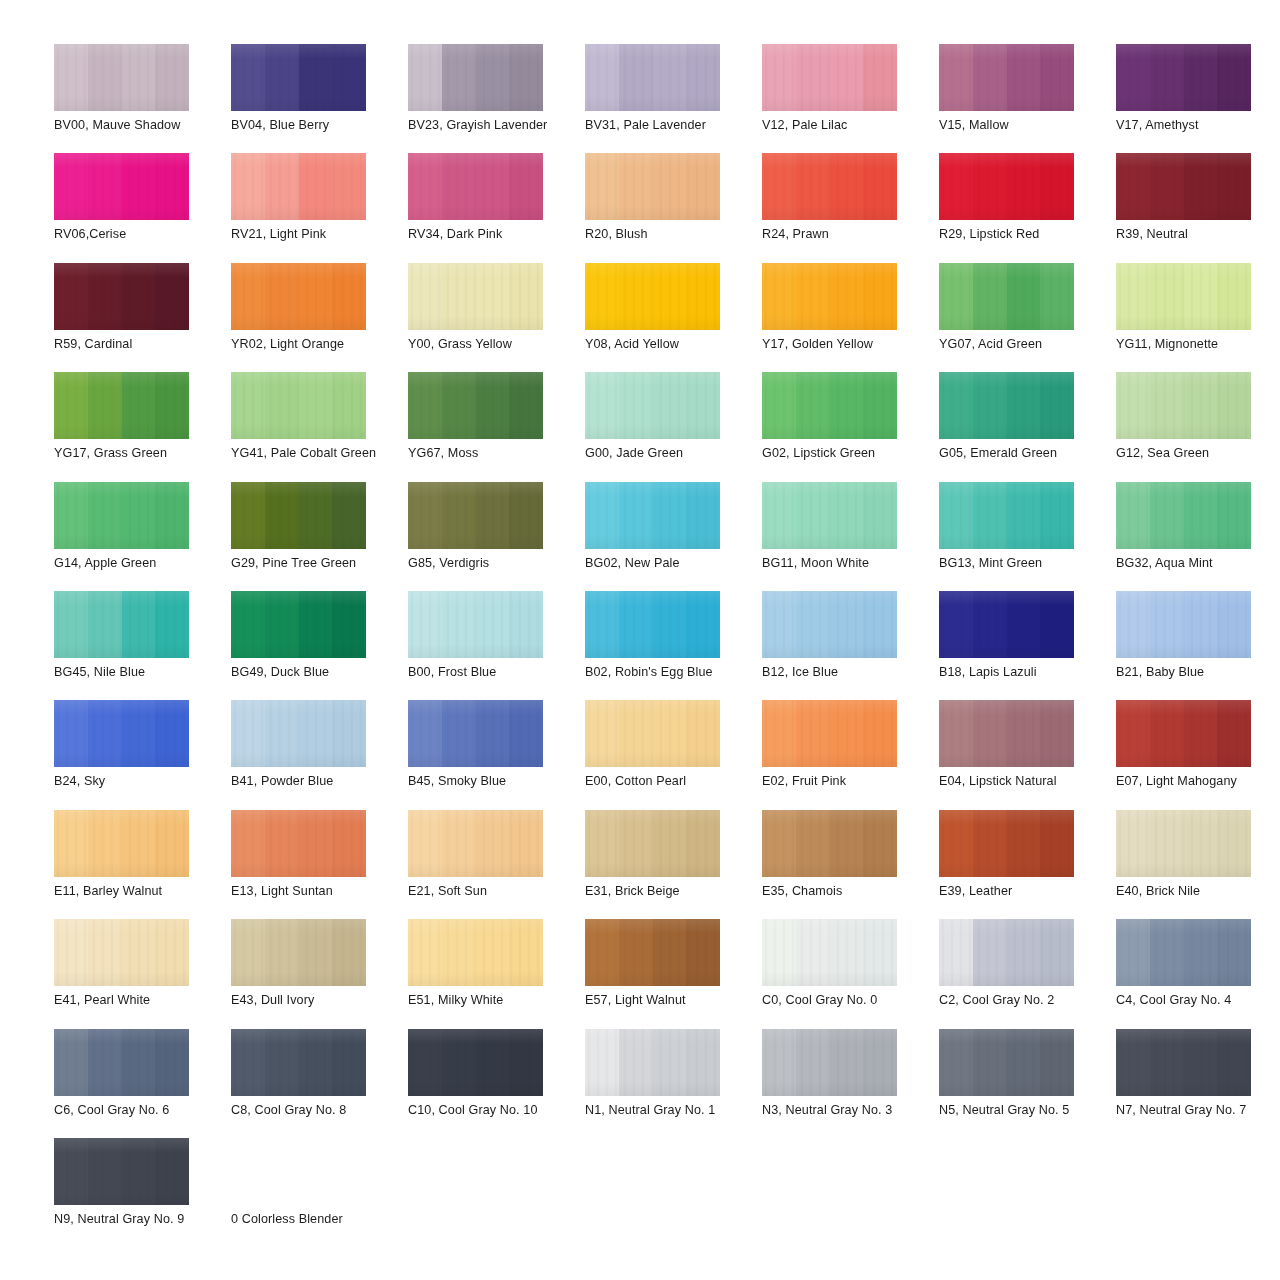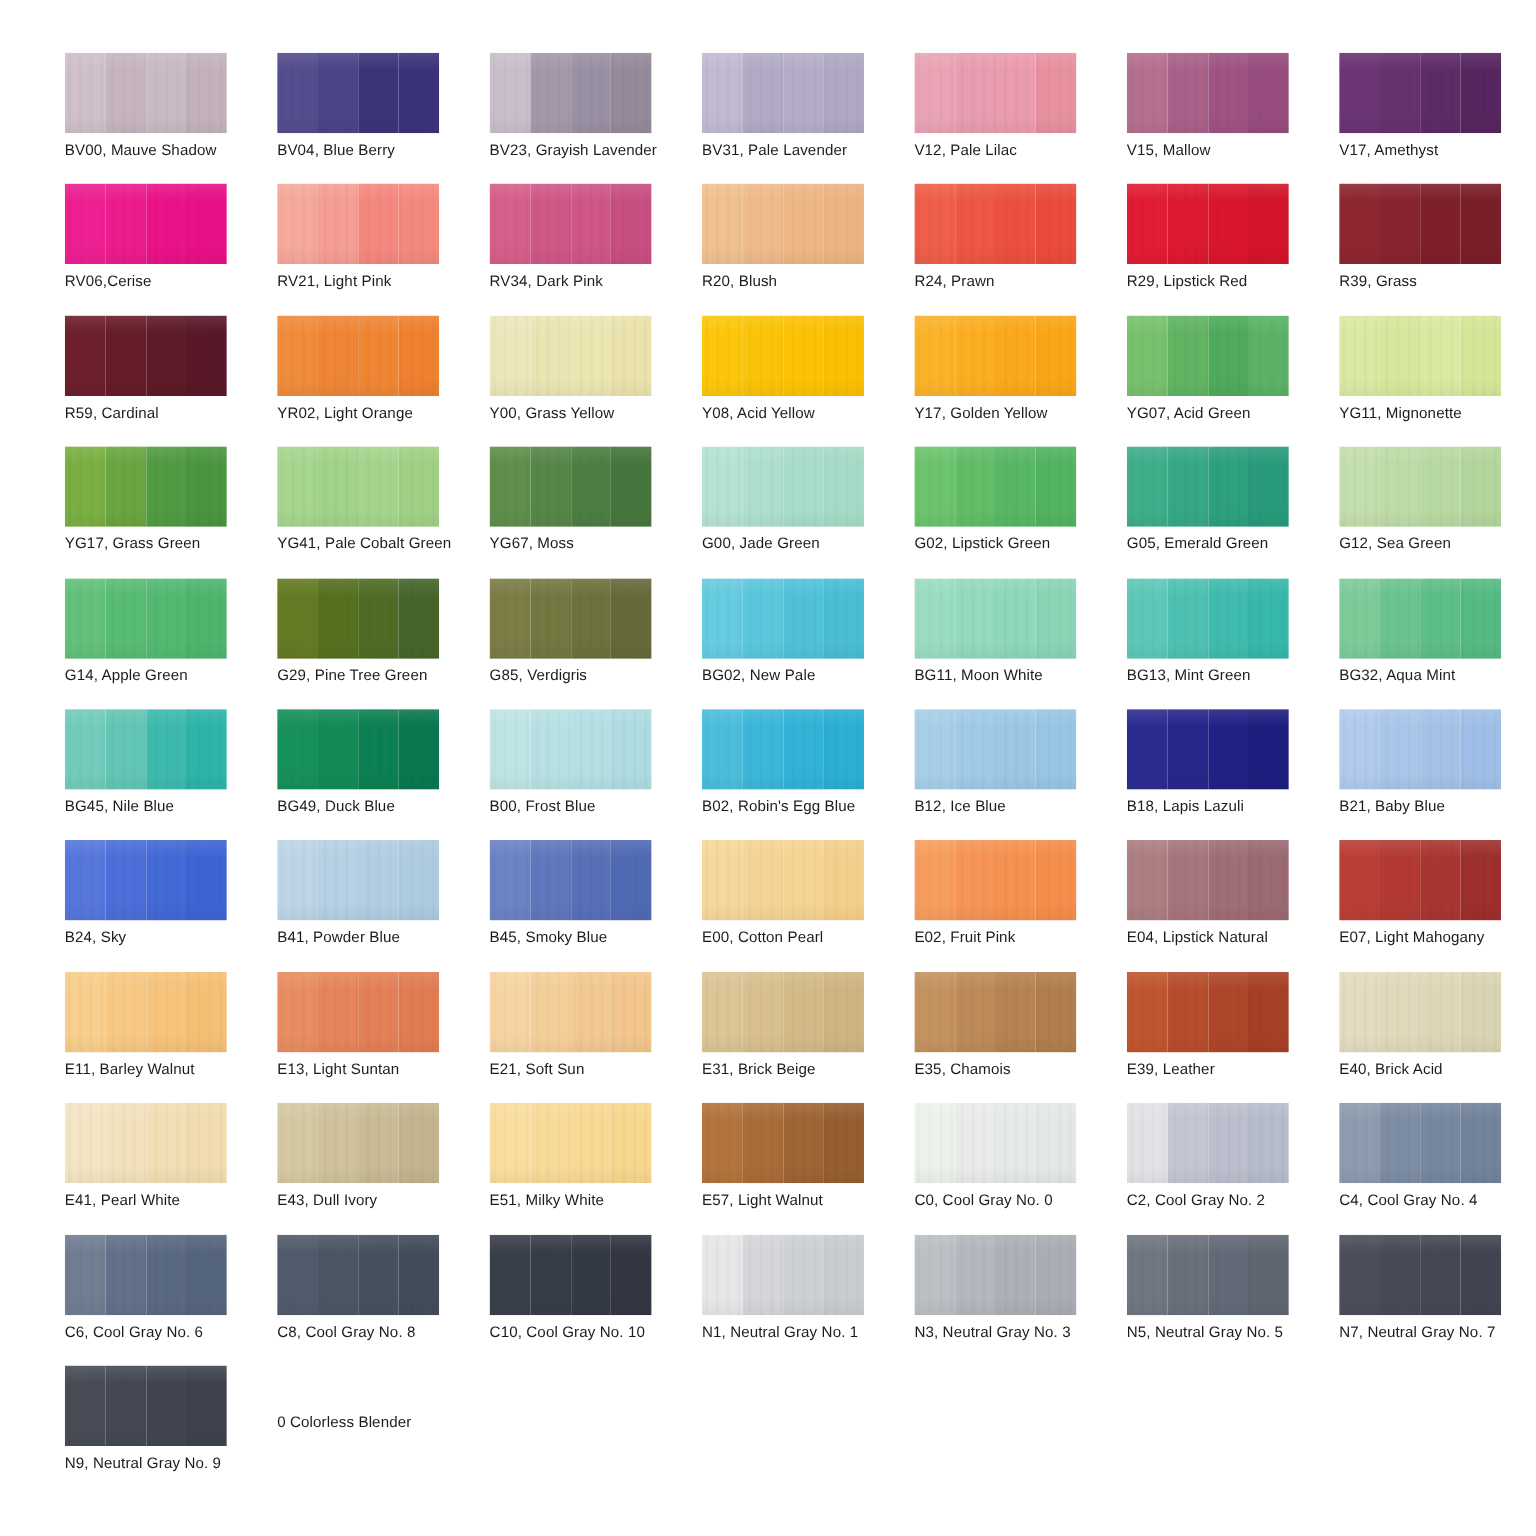--- a/index.html
+++ b/index.html
@@ -76,21 +76,21 @@
   .swatch-label {
     margin-top: 7px;
     font-size: 12.6px;
     line-height: 14.6px;
     color: #1c1c1c;
     letter-spacing: 0.1px;
     font-family: "Liberation Sans", sans-serif;
     max-width: 162px;
   }
   .noswatch-label {
-    margin-top: 40px;
+    margin-top: 74px;
     font-size: 12.6px;
     line-height: 14.6px;
     color: #1c1c1c;
     letter-spacing: 0.1px;
   }
 </style>
 </head>
 <body>
 
 <div id="chart-sheet">
@@ -240,21 +240,21 @@
       </div>
       <div class="swatch-cell">
         <div class="swatch-chip">
           <div class="band" style="left: 0%; width: 25%; background: rgb(141, 38, 48);"></div>
           <div class="band" style="left: 25%; width: 25%; background: rgb(135, 35, 46);"></div>
           <div class="band" style="left: 50%; width: 25%; background: rgb(126, 31, 43);"></div>
           <div class="band" style="left: 75%; width: 25%; background: rgb(122, 30, 41);"></div>
           <div class="texture"></div>
           <div class="sheen"></div>
         </div>
-        <div class="swatch-label">R39, Grass</div>
+        <div class="swatch-label">R39, Neutral</div>
       </div>
       <div class="swatch-cell">
         <div class="swatch-chip">
           <div class="band" style="left: 0%; width: 25%; background: rgb(109, 31, 44);"></div>
           <div class="band" style="left: 25%; width: 25%; background: rgb(102, 28, 41);"></div>
           <div class="band" style="left: 50%; width: 25%; background: rgb(94, 26, 39);"></div>
           <div class="band" style="left: 75%; width: 25%; background: rgb(89, 24, 39);"></div>
           <div class="texture"></div>
           <div class="sheen"></div>
         </div>
@@ -702,21 +702,21 @@
       </div>
       <div class="swatch-cell">
         <div class="swatch-chip">
           <div class="band" style="left: 0%; width: 25%; background: rgb(227, 220, 192);"></div>
           <div class="band" style="left: 25%; width: 25%; background: rgb(224, 217, 187);"></div>
           <div class="band" style="left: 50%; width: 25%; background: rgb(222, 215, 183);"></div>
           <div class="band" style="left: 75%; width: 25%; background: rgb(219, 212, 178);"></div>
           <div class="texture"></div>
           <div class="sheen"></div>
         </div>
-        <div class="swatch-label">E40, Brick Acid</div>
+        <div class="swatch-label">E40, Brick Nile</div>
       </div>
       <div class="swatch-cell">
         <div class="swatch-chip">
           <div class="band" style="left: 0%; width: 25%; background: rgb(244, 229, 196);"></div>
           <div class="band" style="left: 25%; width: 25%; background: rgb(243, 226, 189);"></div>
           <div class="band" style="left: 50%; width: 25%; background: rgb(243, 223, 181);"></div>
           <div class="band" style="left: 75%; width: 25%; background: rgb(242, 221, 176);"></div>
           <div class="texture"></div>
           <div class="sheen"></div>
         </div>

